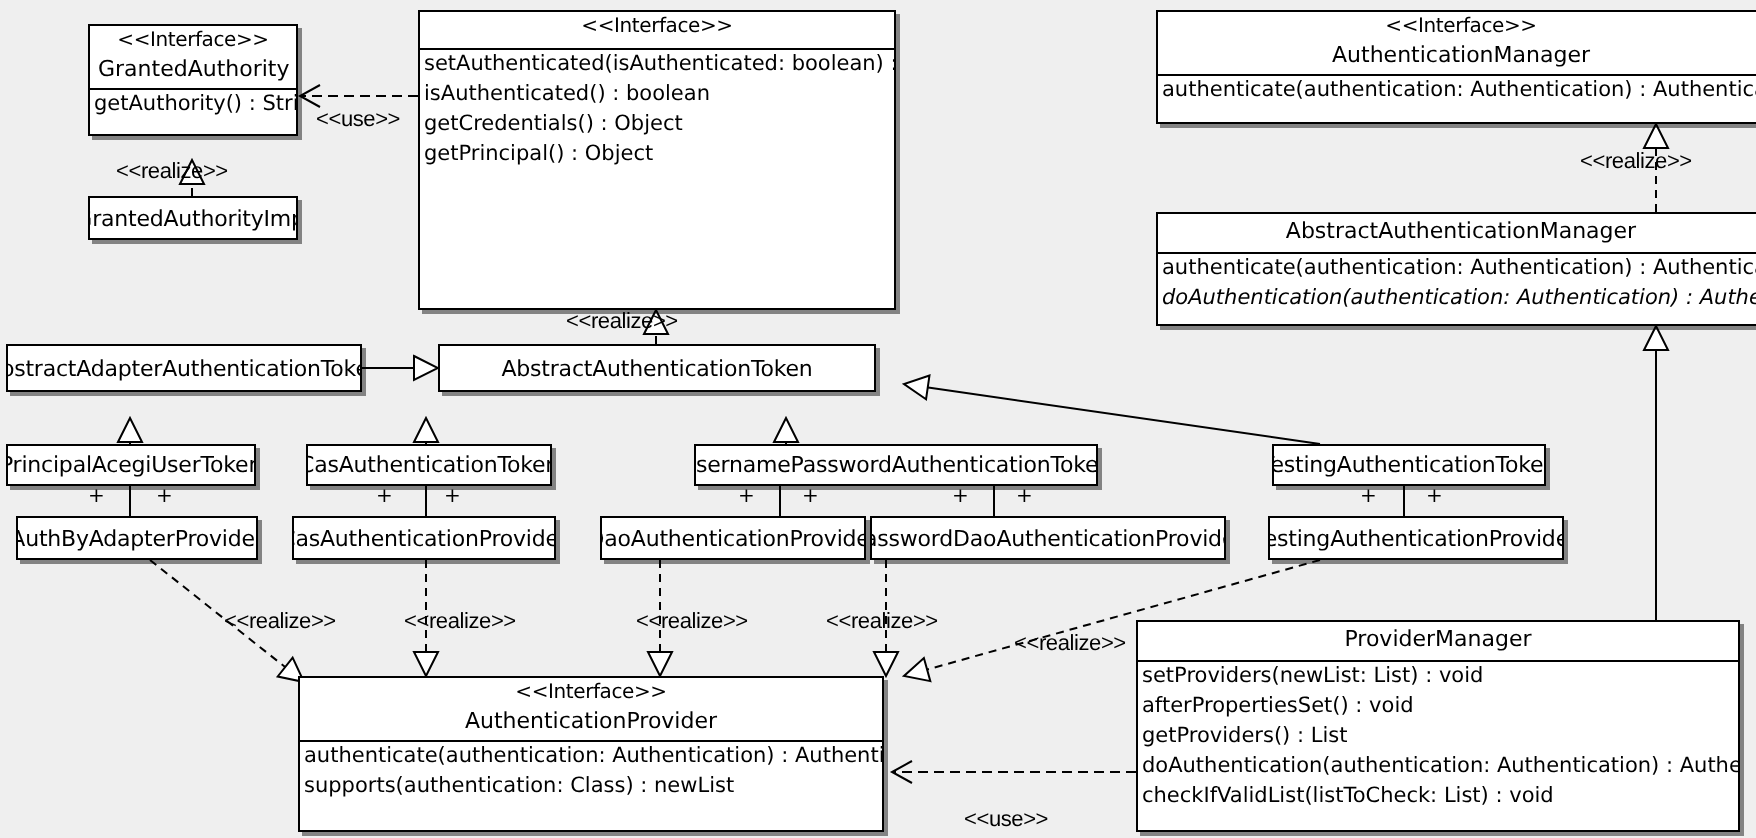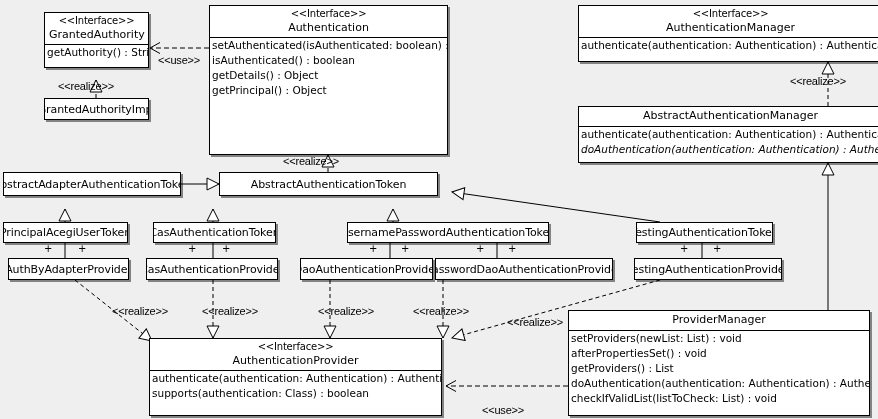--- a/index.html
+++ b/index.html
@@ -234,27 +234,26 @@
     </div>
   </div>
 
   <div class="uml-box simple" style="left:44px; top:98px; width:105px; height:22px;">
     <span class="cname">GrantedAuthorityImpl</span>
   </div>
 
   <div class="uml-box" style="left:209px; top:5px; width:239px; height:150px;">
     <div class="uml-head">
       <span class="stereo">&lt;&lt;Interface&gt;&gt;</span>
-      <span class="cname">Authentication</span>
     </div>
     <div class="divider"></div>
     <div class="uml-ops">
       <div class="op">setAuthenticated(isAuthenticated: boolean) : void</div>
       <div class="op">isAuthenticated() : boolean</div>
-      <div class="op">getDetails() : Object</div>
+      <div class="op">getCredentials() : Object</div>
       <div class="op">getPrincipal() : Object</div>
     </div>
   </div>
 
   <div class="uml-box" style="left:578px; top:5px; width:305px; height:57px;">
     <div class="uml-head">
       <span class="stereo">&lt;&lt;Interface&gt;&gt;</span>
       <span class="cname">AuthenticationManager</span>
     </div>
     <div class="divider"></div>
@@ -319,21 +318,21 @@
   </div>
 
   <div class="uml-box" style="left:149px; top:338px; width:293px; height:78px;">
     <div class="uml-head">
       <span class="stereo">&lt;&lt;Interface&gt;&gt;</span>
       <span class="cname">AuthenticationProvider</span>
     </div>
     <div class="divider"></div>
     <div class="uml-ops">
       <div class="op">authenticate(authentication: Authentication) : Authentication</div>
-      <div class="op">supports(authentication: Class) : boolean</div>
+      <div class="op">supports(authentication: Class) : newList</div>
     </div>
   </div>
 
   <div class="uml-box" style="left:568px; top:310px; width:302px; height:106px;">
     <div class="uml-head">
       <span class="cname">ProviderManager</span>
     </div>
     <div class="divider"></div>
     <div class="uml-ops">
       <div class="op">setProviders(newList: List) : void</div>

